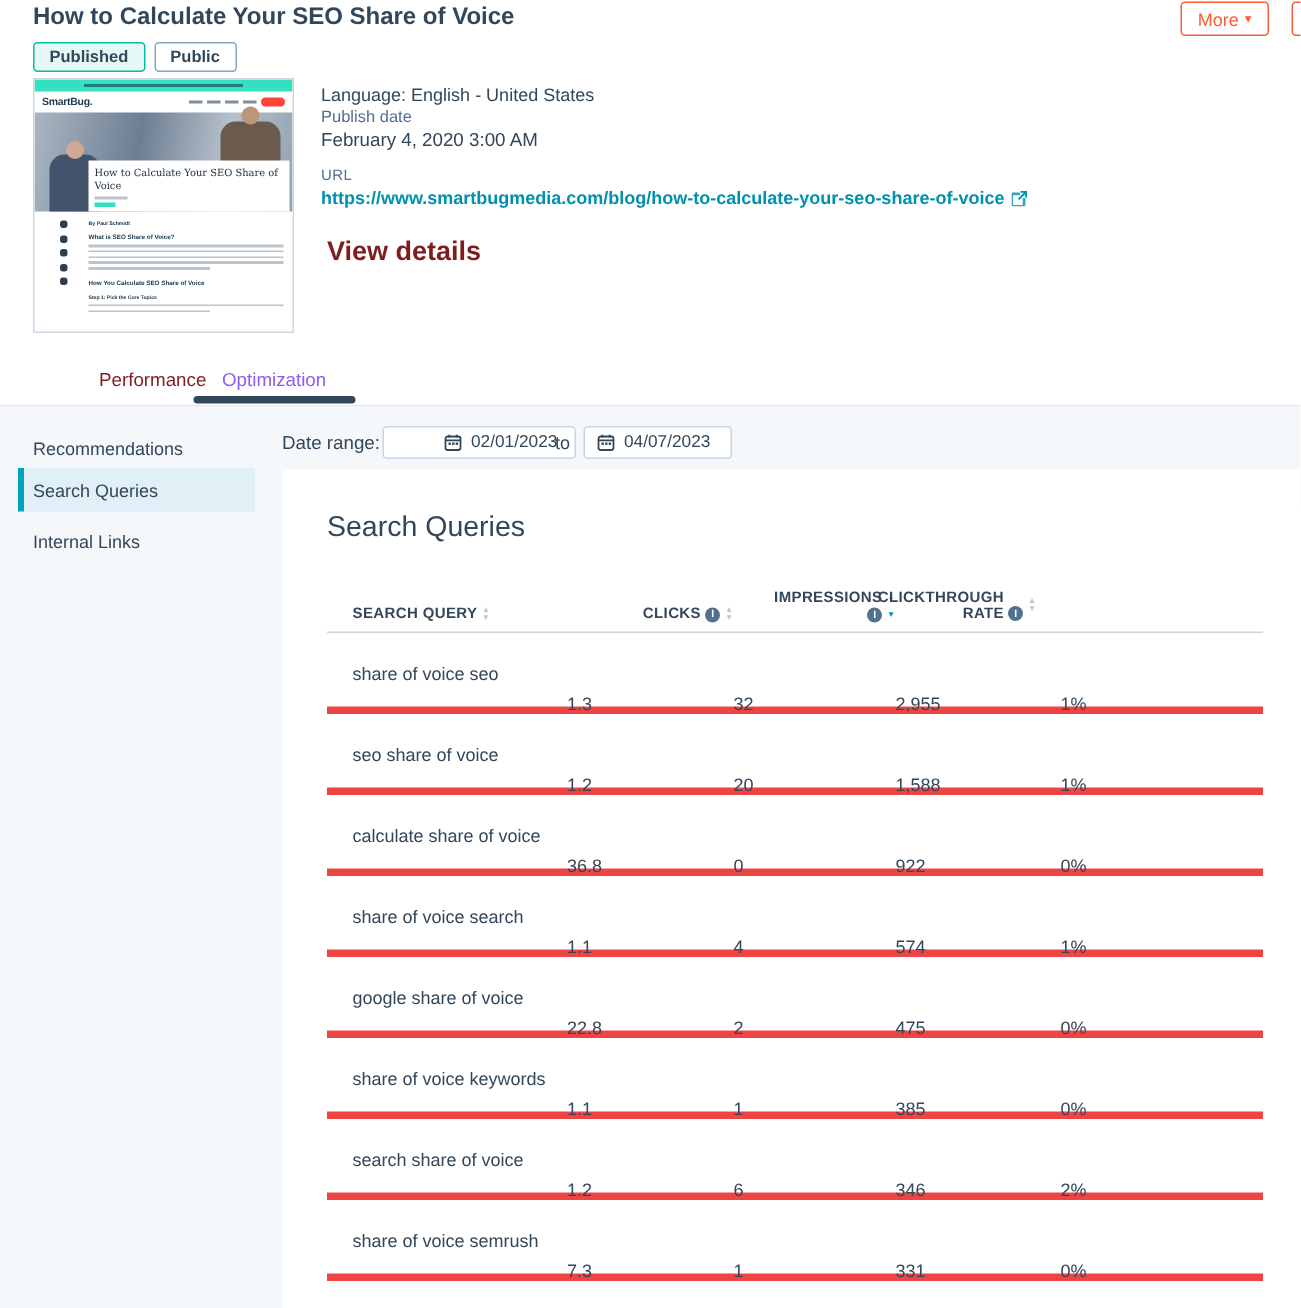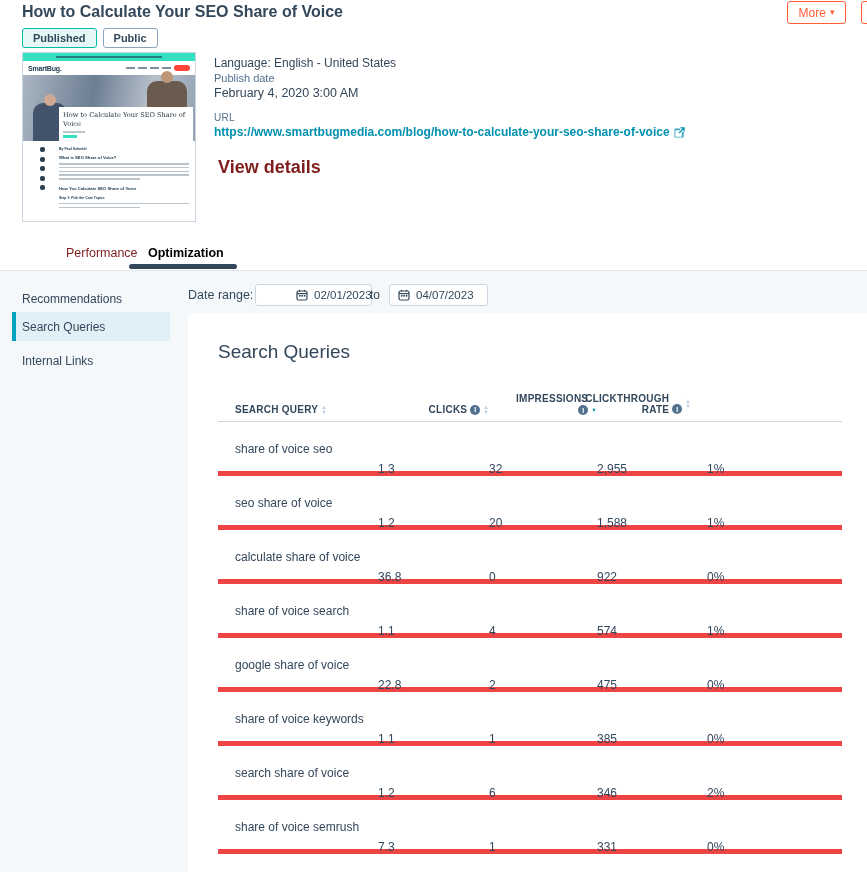--- a/index.html
+++ b/index.html
@@ -62,36 +62,36 @@
   .det-pub-value { position:absolute; left:214px; top:86px; font-size:12.5px; }
   .det-url-label { position:absolute; left:214px; top:112px; font-size:10px; color:#516f90; letter-spacing:.3px; }
   .det-url { position:absolute; left:214px; top:125px; font-size:12px; font-weight:700; color:#0091ae;
     text-decoration:none; display:flex; align-items:center; gap:4px; }
   .ext-icon { width:11px; height:11px; }
   .view-details { position:absolute; left:218px; top:157px; font-size:18px; font-weight:700; color:#7f1d1d;
     text-decoration:none; }
 
   
   .tab-performance { position:absolute; left:42px; top:246px; font-size:12.5px; color:#7f1d1d; cursor:pointer;margin-left:24px; }
-  .tab-optimization { position:absolute; left:148px; top:246px; font-size:12.5px; font-weight:700; color:#000000; cursor:pointer; }
+  .tab-optimization { position:absolute; left:148px; top:246px; font-size:12.5px; font-weight:400; color:#8b5cf6; cursor:pointer; }
   .tab-underline { position:absolute; left:129px; top:264px; width:108px; height:5px; background:#33475b; border-radius:3px; }
   .tabs-border { position:absolute; left:0; top:270px; width:867px; height:1px; background:#e1e7ee; }
 
   
   .lower { position:absolute; left:0; top:271px; width:867px; height:601px; background:#f5f8fa; }
   .side-item { position:absolute; left:22px; font-size:12px; color:#33475b; cursor:pointer; }
   .side-item.i0 { top:21px; }
   .side-item.i2 { top:83px; }
   .side-selected { position:absolute; left:12px; top:41px; width:158px; height:29px; background:#e0f0f6;
     border-left:4px solid #00a4bd; display:flex; align-items:center; padding-left:6px; font-size:12px; cursor:pointer; }
 
   .dr-label { position:absolute; left:188px; top:17px; font-size:12.5px; }
   .dr-input { position:absolute; top:13px; height:22px; border:1px solid #cbd6e2; border-radius:3px;
     background:#fff; display:flex; align-items:center; padding:0 8px; gap:6px; }
-  .dr-input.start { left:255px; width:117px;padding-left:40px; }
+  .dr-input.start { left:255px; width:129px;padding-left:40px; }
   .dr-input.end { left:389px; width:99px; }
   .dr-input input { border:none; outline:none; width:68px; font-size:11.5px; color:#33475b;
     font-family:"Liberation Sans", sans-serif; background:transparent; }
   .dr-to { position:absolute; left:370px; top:17px; font-size:12px; }
   .cal-icon { width:12px; height:12px; flex:0 0 auto; }
 
   
   .panel { position:absolute; left:188px; top:42px; width:679px; height:559px; background:#ffffff;
     border-top-left-radius:5px; }
   .panel-title { padding:28px 0 0 30px; font-size:19px; font-weight:400; color:#33475b; }

